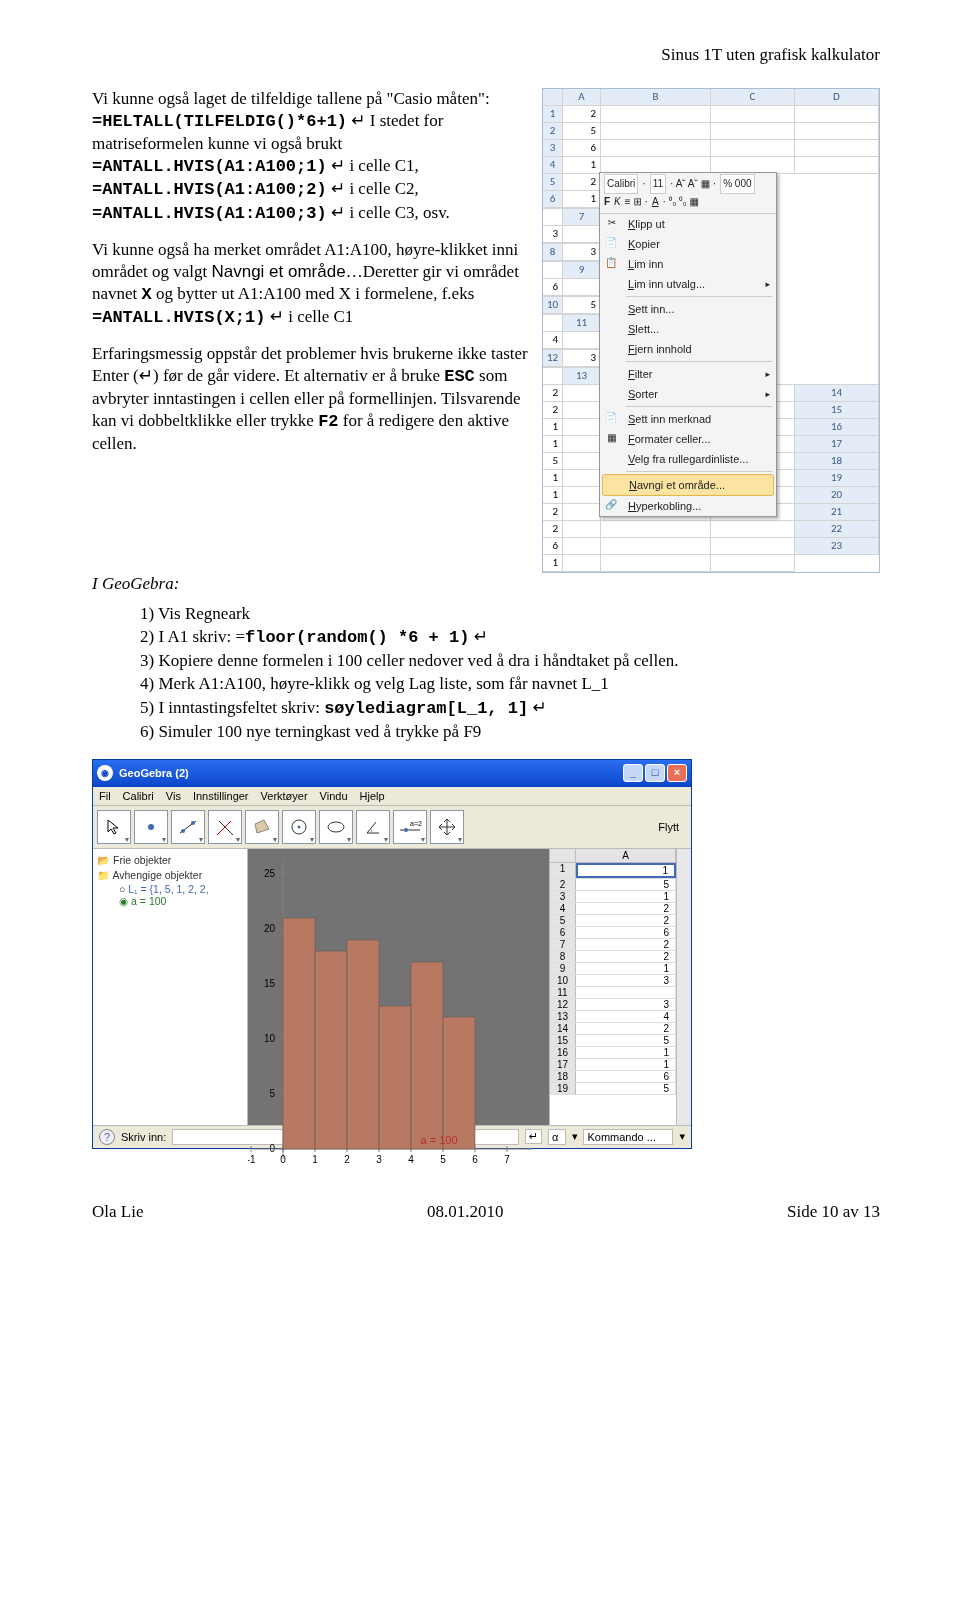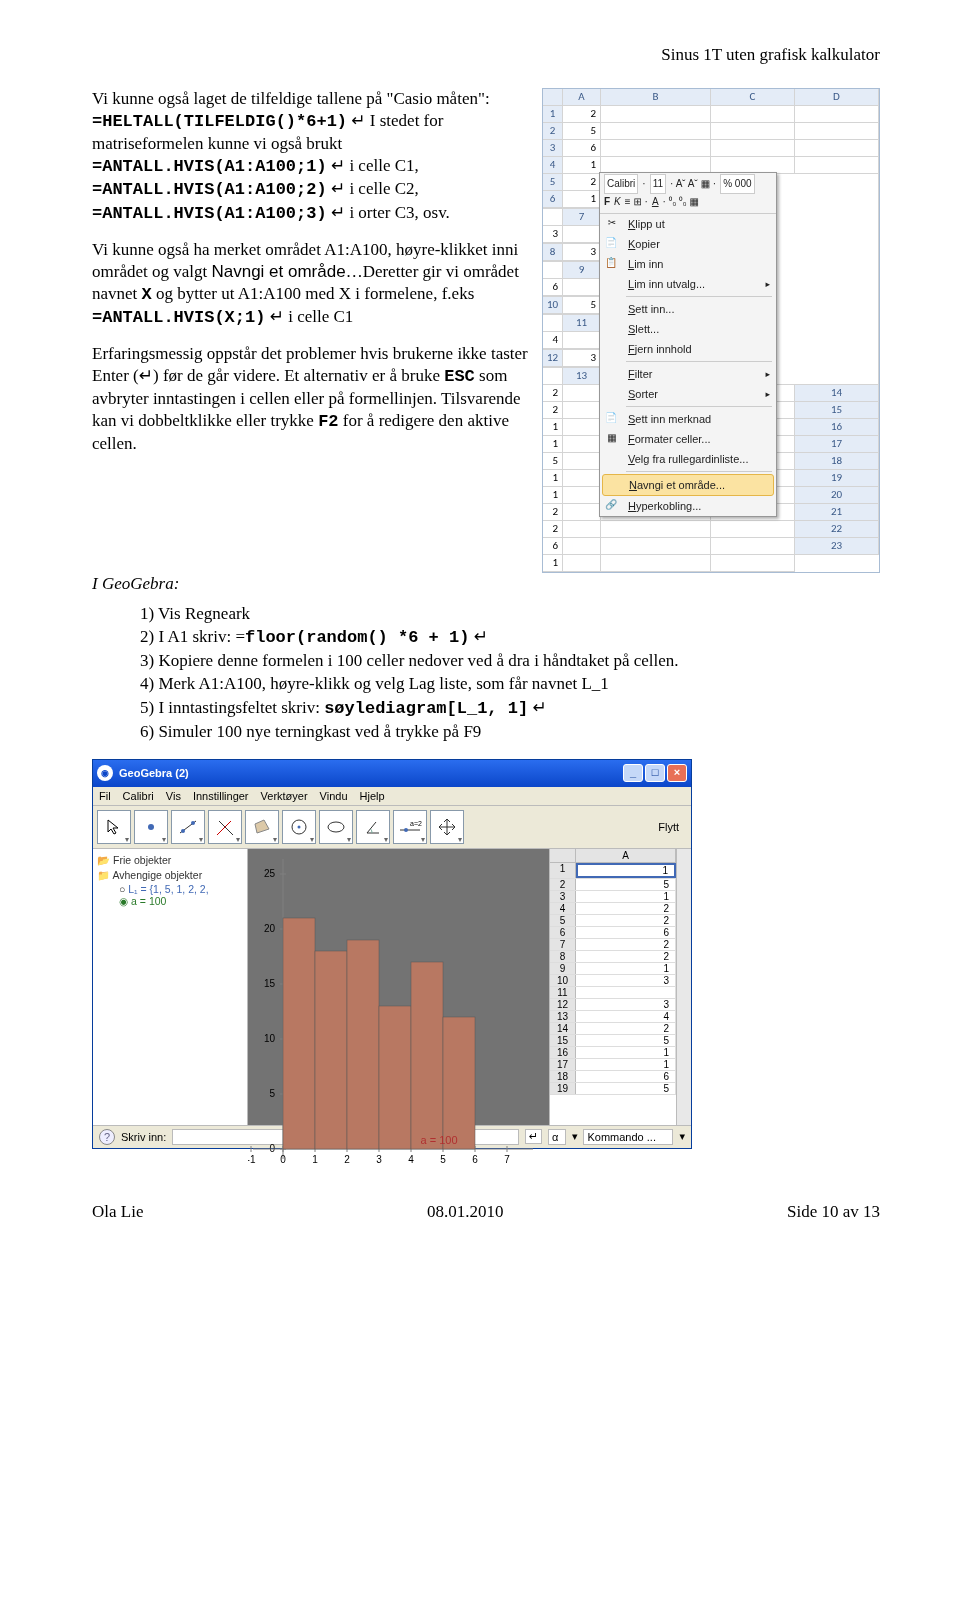--- a/index.html
+++ b/index.html
@@ -65,21 +65,21 @@
 
 <div class="rhead">Sinus 1T uten grafisk kalkulator</div>
 
 <div class="two-col">
 <div class="left">
 <p>
 <span>Vi kunne også laget de tilfeldige tallene på "Casio måten": </span><span class="bold">=HELTALL(TILFELDIG()*6+1)</span><span> ↵</span>
 <span>I stedet for matriseformelen kunne vi også brukt </span><br>
 <span class="bold">=ANTALL.HVIS(A1:A100;1)</span><span> ↵ i celle C1, </span><br>
 <span class="bold">=ANTALL.HVIS(A1:A100;2)</span><span> ↵ i celle C2, </span><br>
-<span class="bold">=ANTALL.HVIS(A1:A100;3)</span><span> ↵ i orter C3, osv.</span>
+<span class="bold">=ANTALL.HVIS(A1:A100;3)</span><span> ↵ i celle C3, osv.</span>
 </p>
 <p>
 <span>Vi kunne også ha merket området A1:A100, høyre-klikket inni området og valgt </span><span class="sans">Navngi et område</span><span>…Deretter gir vi området navnet </span><span class="bold">X</span><span> og bytter ut A1:A100 med X i formelene, f.eks </span><br>
 <span class="bold">=ANTALL.HVIS(X;1)</span><span> ↵ i celle C1</span>
 </p>
 <p>
 <span>Erfaringsmessig oppstår det problemer hvis brukerne ikke taster Enter (↵) før de går videre. Et alternativ er å bruke </span><span class="bold">ESC</span><span> som avbryter inntastingen i cellen eller på formellinjen. Tilsvarende kan vi dobbeltklikke eller trykke </span><span class="bold">F2</span><span> for å redigere den aktive cellen.</span>
 </p>
 </div>
 

